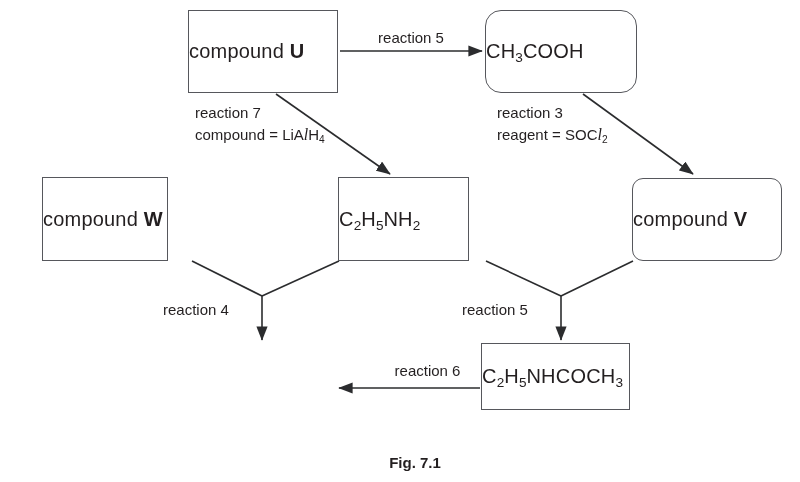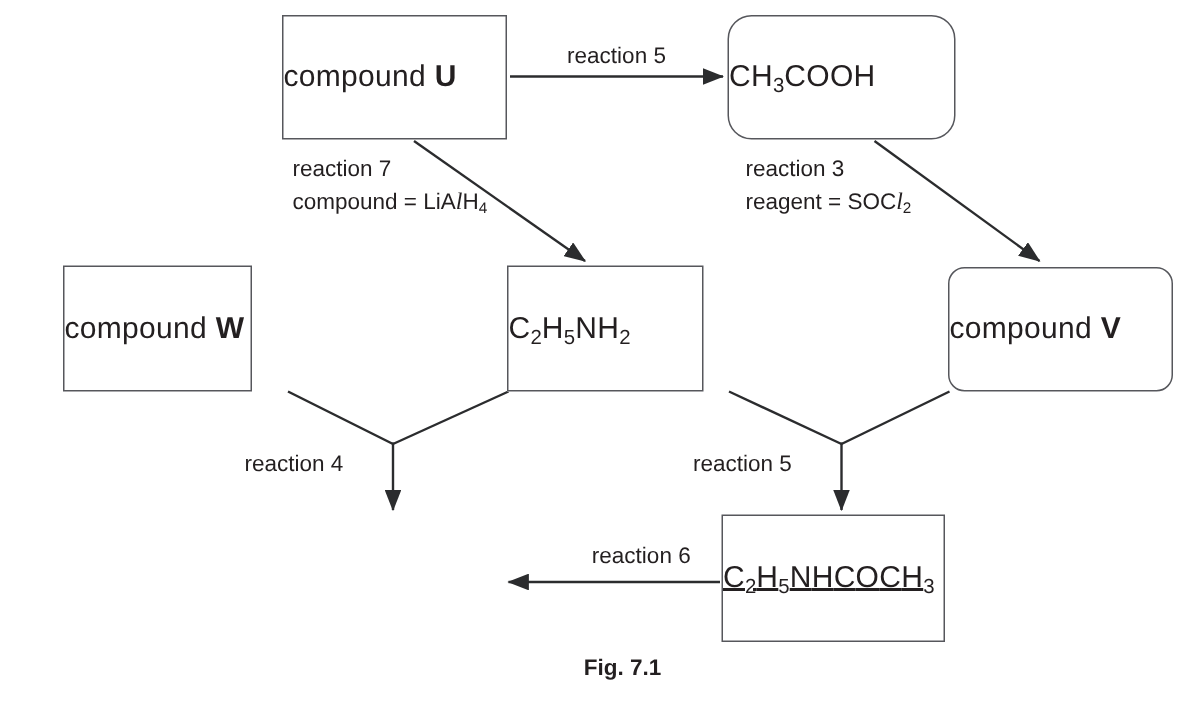--- a/index.html
+++ b/index.html
@@ -90,21 +90,21 @@
   <div class="box" style="left:42px; top:177px; width:126px; height:84px;">
     <span><span>compound </span><b>W</b></span>
   </div>
   <div class="box" style="left:338px; top:177px; width:131px; height:84px;">
     <span><span>C</span><sub>2</sub><span>H</span><sub>5</sub><span>N</span><span>H</span><sub>2</sub></span>
   </div>
   <div class="box" style="left:632px; top:178px; width:150px; height:83px;border-radius:11px;">
     <span><span>compound </span><b>V</b></span>
   </div>
 
-  <div class="box" style="left:481px; top:343px; width:149px; height:85px;text-decoration:underline;">
+  <div class="box" style="left:481px; top:343px; width:149px; height:67px;">
     <span><span>C</span><sub>2</sub><span>H</span><sub>5</sub><span>N</span><span>H</span><span>C</span><span>O</span><span>C</span><span>H</span><sub>3</sub></span>
   </div>
 
   <div class="lbl center" style="left:340px; top:27px; width:142px;">reaction 5</div>
 
   <div class="lbl" style="left:195px; top:102px;">
     <div>reaction 7</div>
     <div><span>compound = LiA</span><span class="it-l">l</span><span><span>H</span><sub>4</sub></span></div>
   </div>
 
@@ -112,15 +112,15 @@
     <div>reaction 3</div>
     <div><span>reagent = SOC</span><span class="it-l">l</span><span><sub>2</sub></span></div>
   </div>
 
   <div class="lbl" style="left:163px; top:299px;">reaction 4</div>
 
   <div class="lbl" style="left:462px; top:299px;">reaction 5</div>
 
   <div class="lbl center" style="left:357px; top:360px; width:141px;">reaction 6</div>
 
-  <div class="caption" style="left:345px; top:437px; width:140px;">Fig. 7.1</div>
+  <div class="caption" style="left:345px; top:454px; width:140px;">Fig. 7.1</div>
 
 </div>
 
 </body></html>

